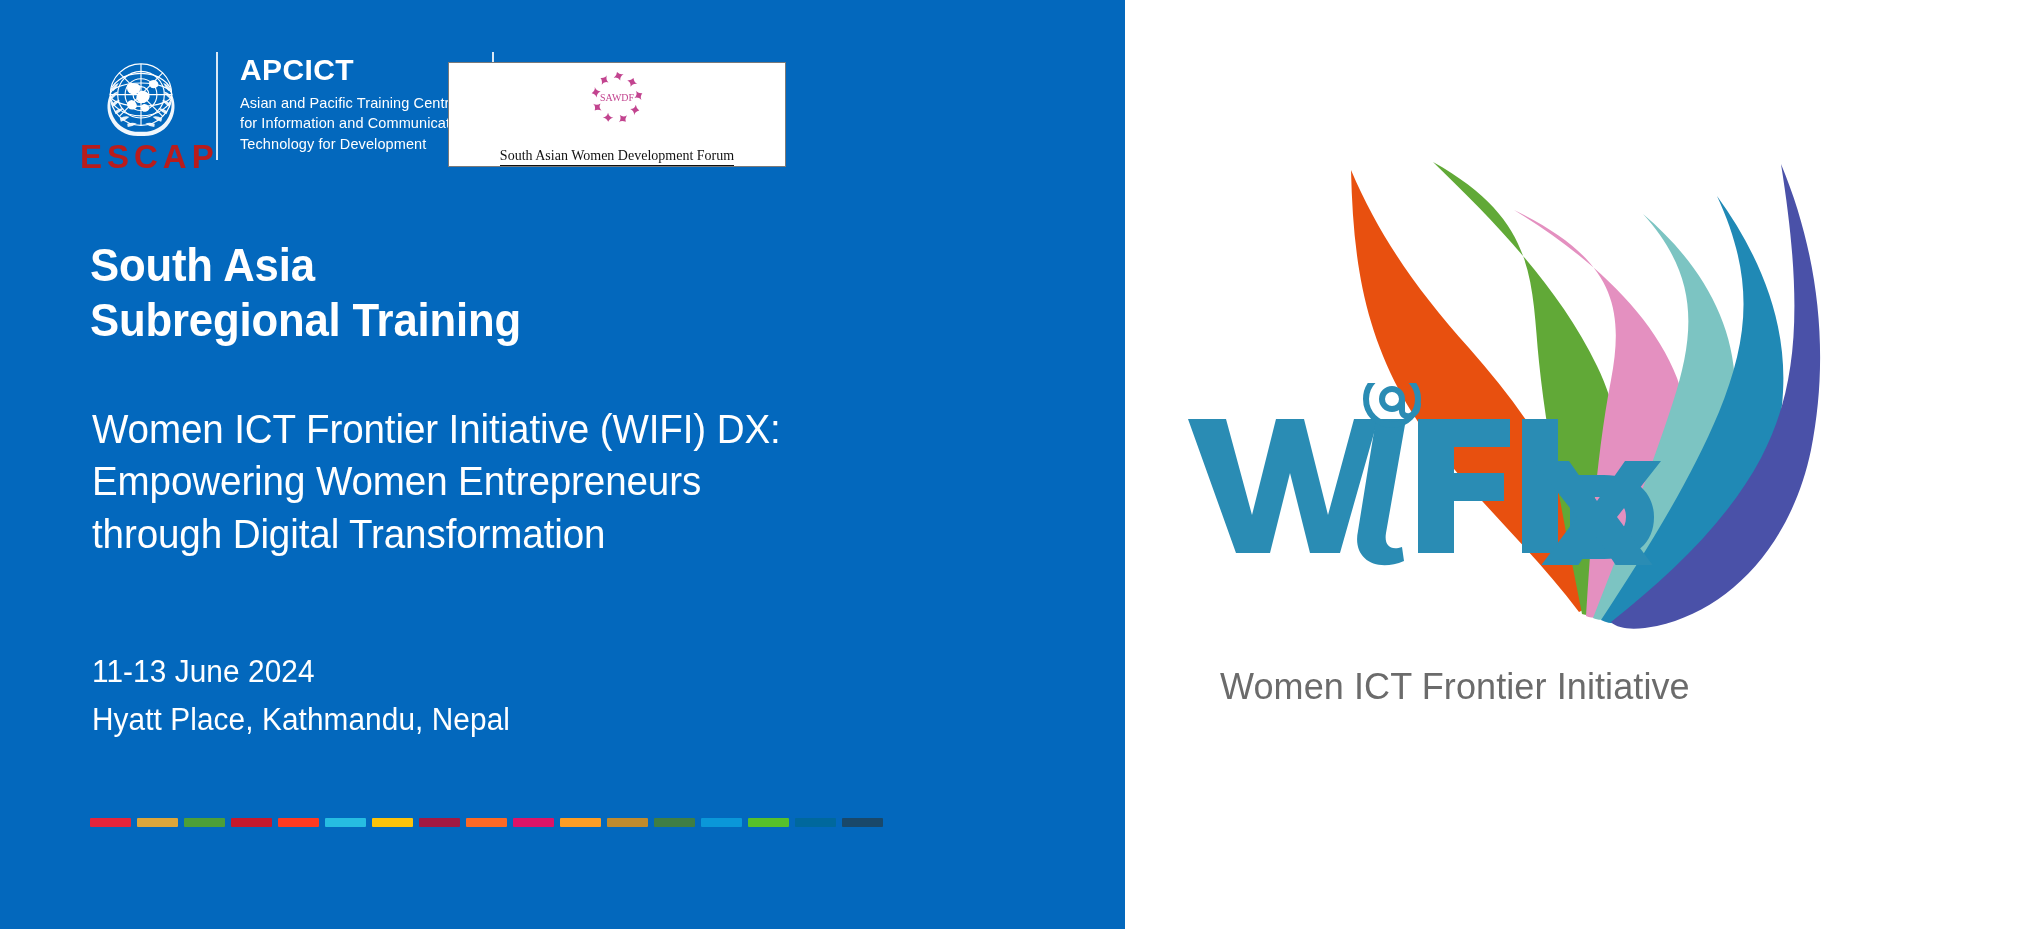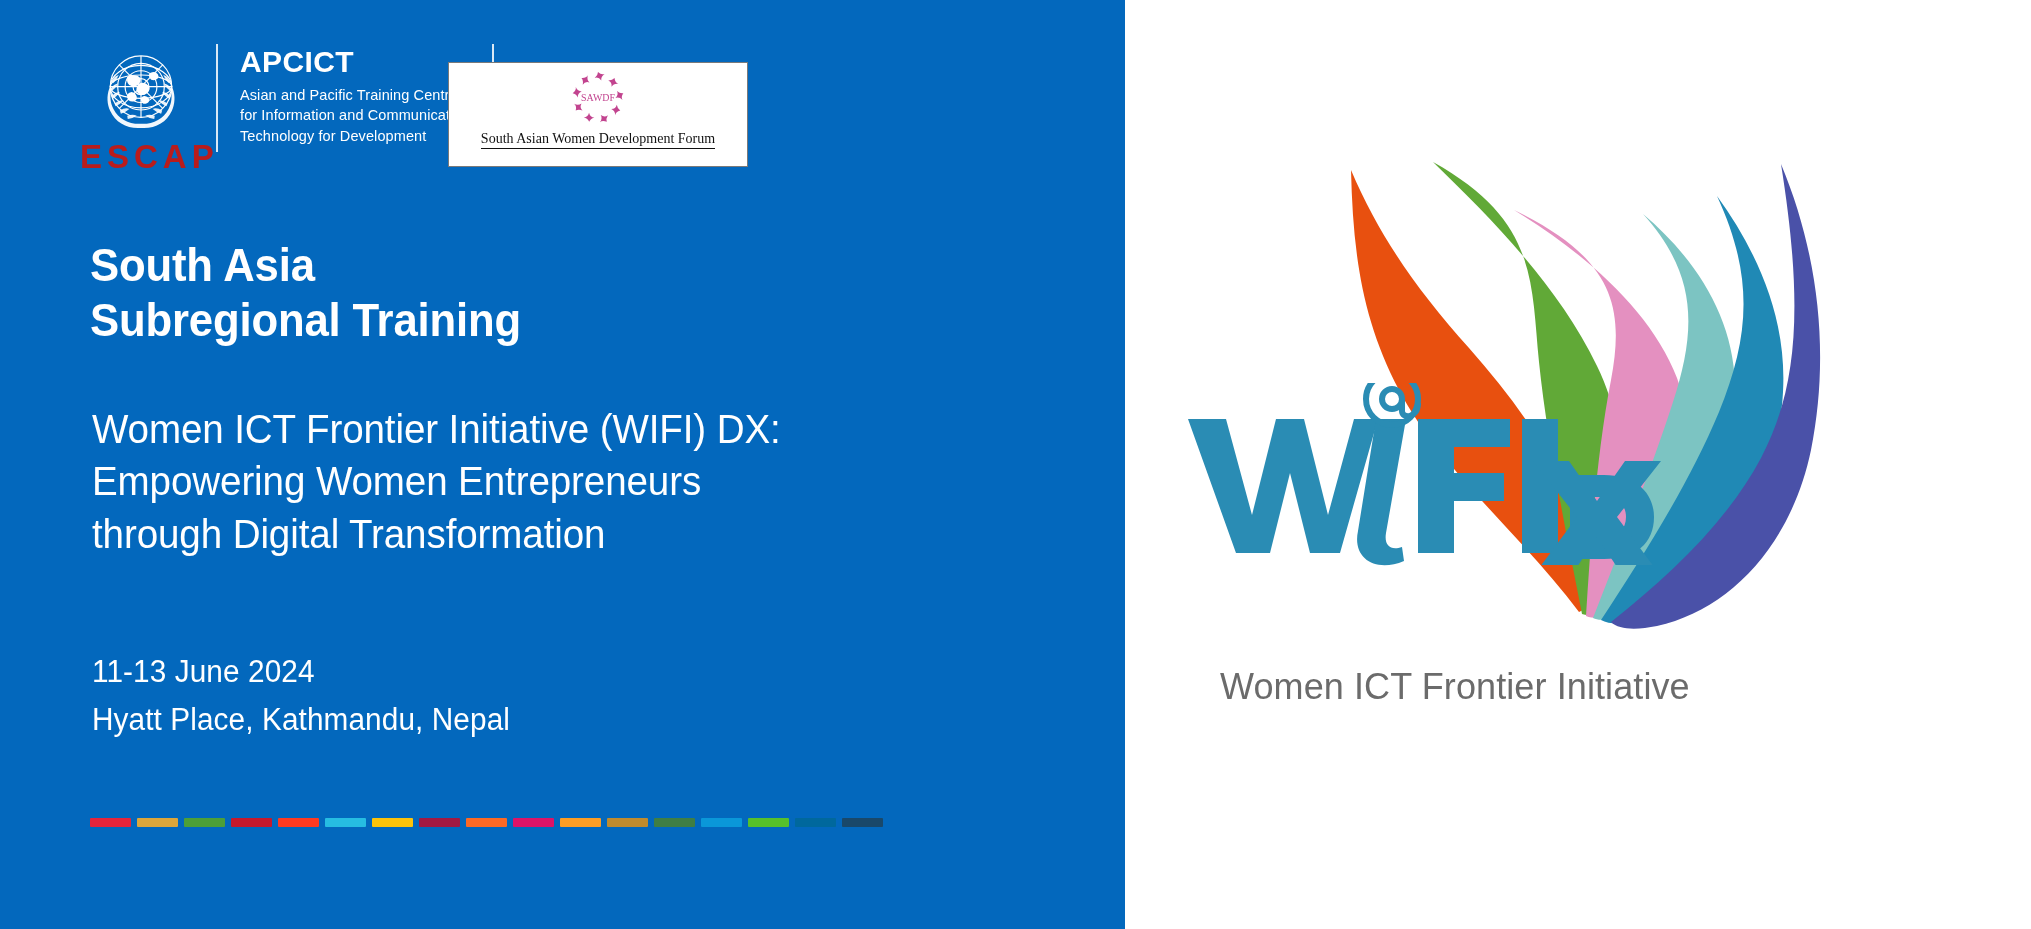--- a/index.html
+++ b/index.html
@@ -22,21 +22,21 @@
     left: 0; top: 0;
     width: 1125px;
     height: 929px;
     background: #0368bd;
   }
 
   
   .logo-row {
     position: absolute;
     left: 88px;
-    top: 40px;
+    top: 48px;
     display: flex;
     align-items: stretch;
     height: 112px;
   }
   .un-emblem {
     width: 106px;
     height: 106px;
     flex: 0 0 auto;
     display: block;
   }
@@ -78,29 +78,29 @@
     color: #ffffff;
     line-height: 1.42;
     letter-spacing: 0.1px;
   }
 
   
   .sawdf-card {
     position: absolute;
     left: 448px;
     top: 62px;
-    width: 300px;
+    width: 338px;
     height: 105px;
     background: #ffffff;
     border: 1px solid #7a7a7a;
     box-sizing: border-box;
     display: flex;
     flex-direction: column;
     align-items: center;
-    justify-content: flex-start;
+    justify-content: space-between;
     padding-top: 3px;
   }
   .sawdf-mark {
     width: 86px;
     height: 66px;
     display: block;
   }
   .sawdf-name {
     font-family: "Liberation Serif", serif;
     font-size: 14px;

